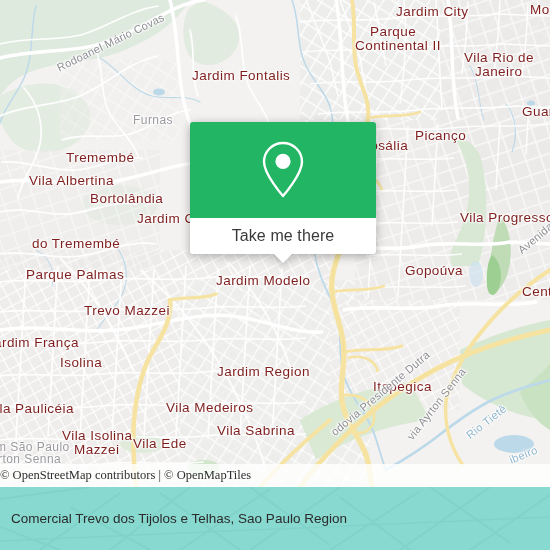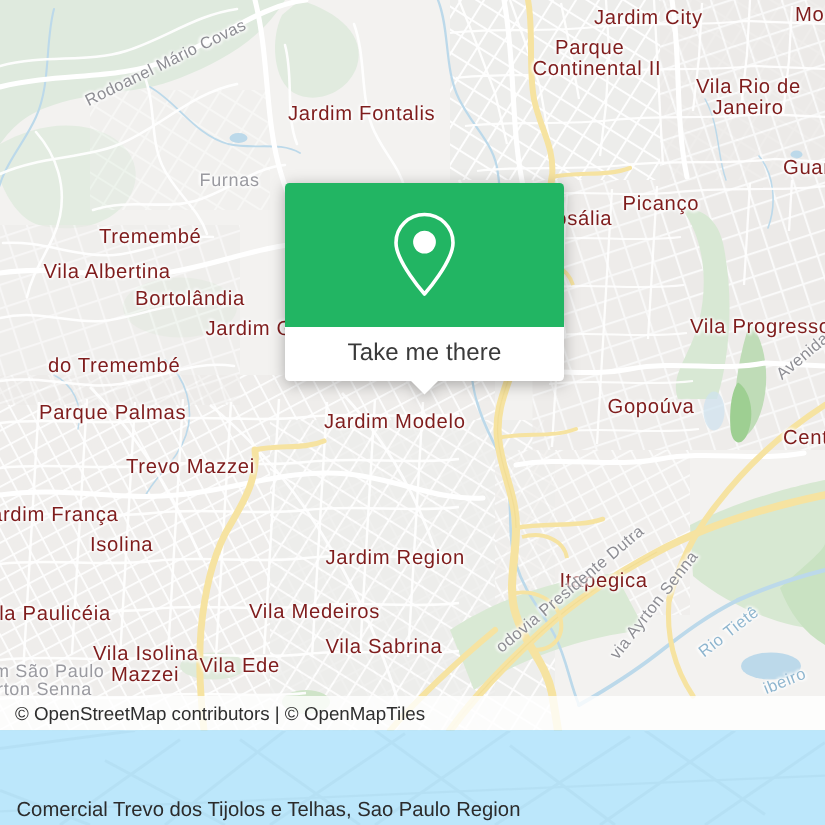--- a/index.html
+++ b/index.html
@@ -57,29 +57,29 @@
     border-top:10px solid #ffffff;
   }
 
   
   #attrib{
     position:absolute;left:0;top:464px;width:550px;height:23px;
     background:rgba(255,255,255,.80);
     display:flex;align-items:center;
   }
   #attrib-text{
-    font-size:12.5px;color:#2e2e2e;padding-left:10px;
-    font-family:Liberation Sans, sans-serif;white-space:nowrap;
+    font-size:12.5px;color:#2e2e2e;padding-left:0;
+    font-family:Liberation Serif, serif;white-space:nowrap;
   }
 
   
   #footer{
     position:absolute;left:0;top:487px;width:550px;height:63px;
-    background:#7dd3fc;overflow:hidden;
-    display:flex;align-items:flex-end;
+    background:#14b8a6;overflow:hidden;
+    display:flex;align-items:center;
   }
   #footer-pattern{position:absolute;left:0;top:0;opacity:.5;}
   #footer-title{
     position:relative;z-index:2;
     font-size:13.5px;color:#2b2b2b;line-height:1.45;
     padding-left:11px;width:360px;
     font-family:"Liberation Sans", sans-serif;
   }
   #brand{
     position:absolute;right:12px;top:50%;transform:translateY(-50%);

